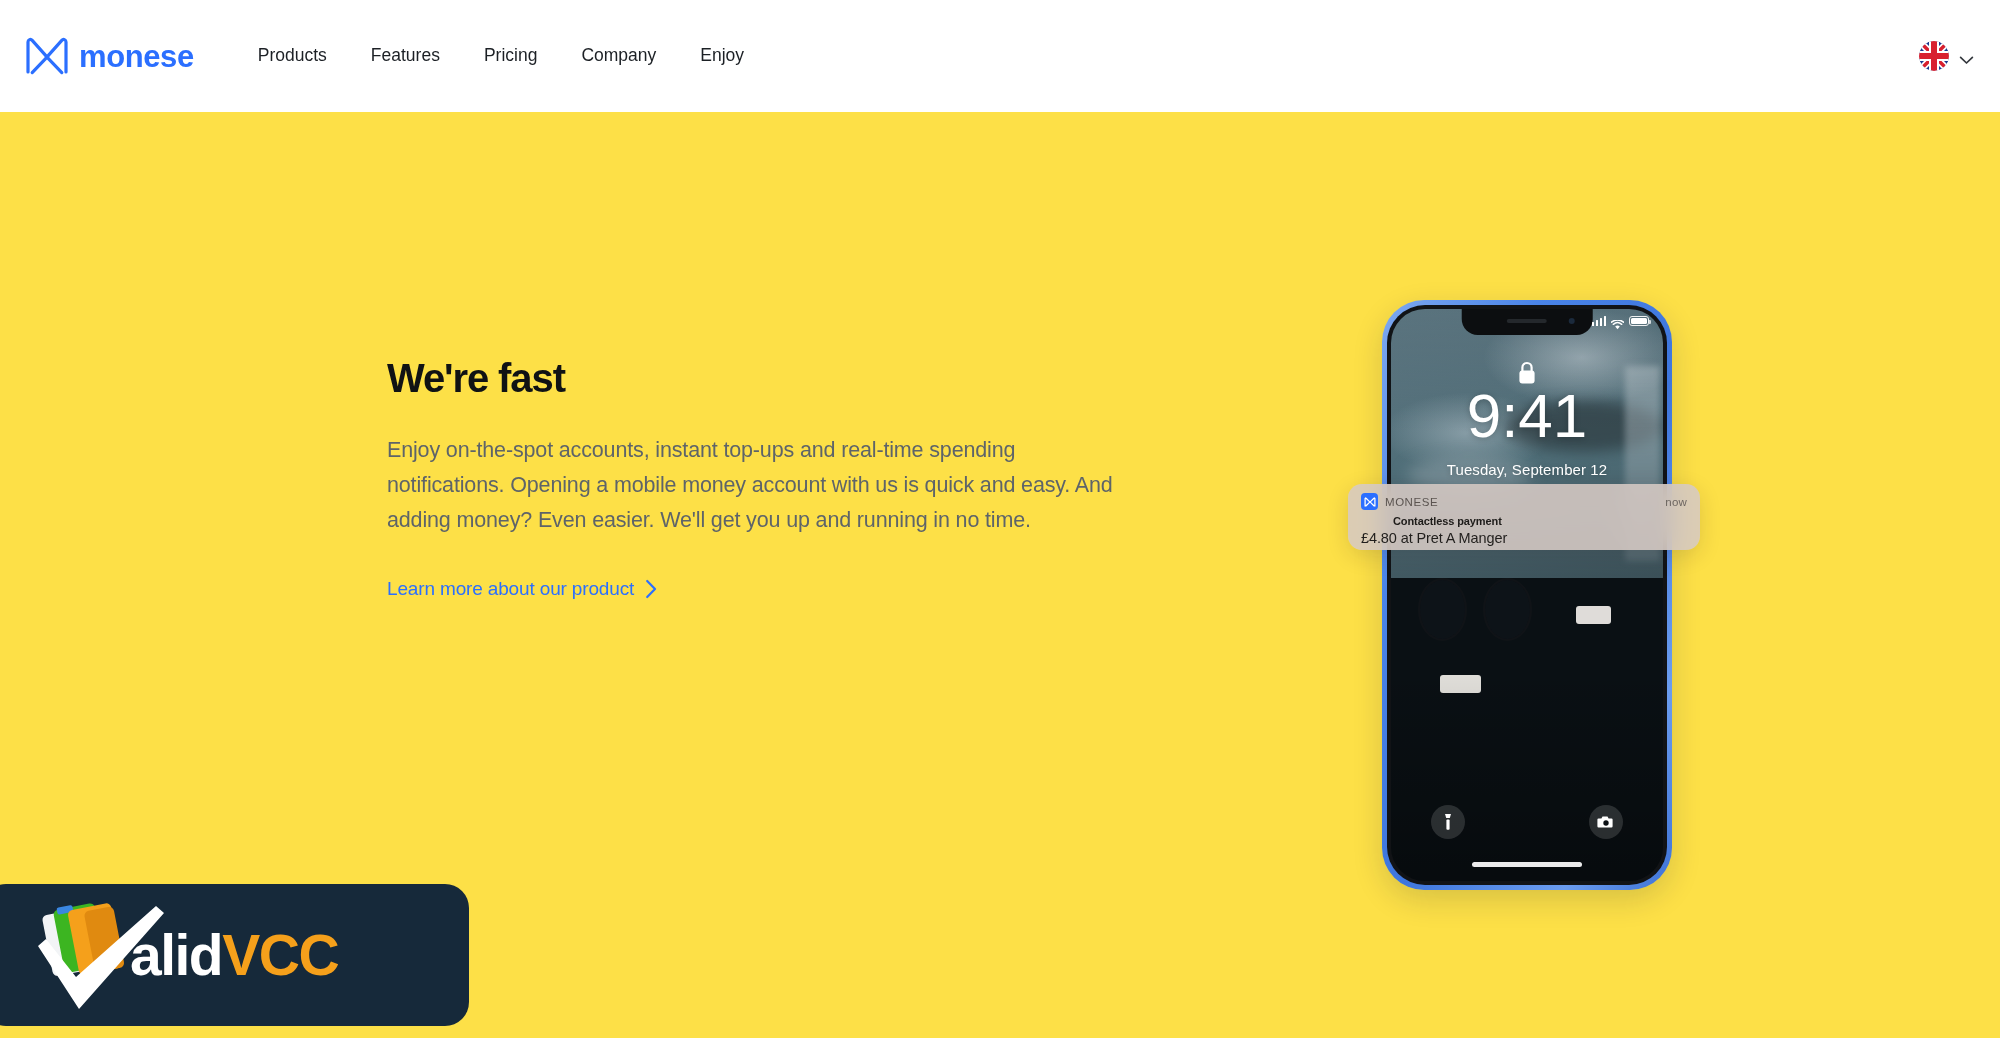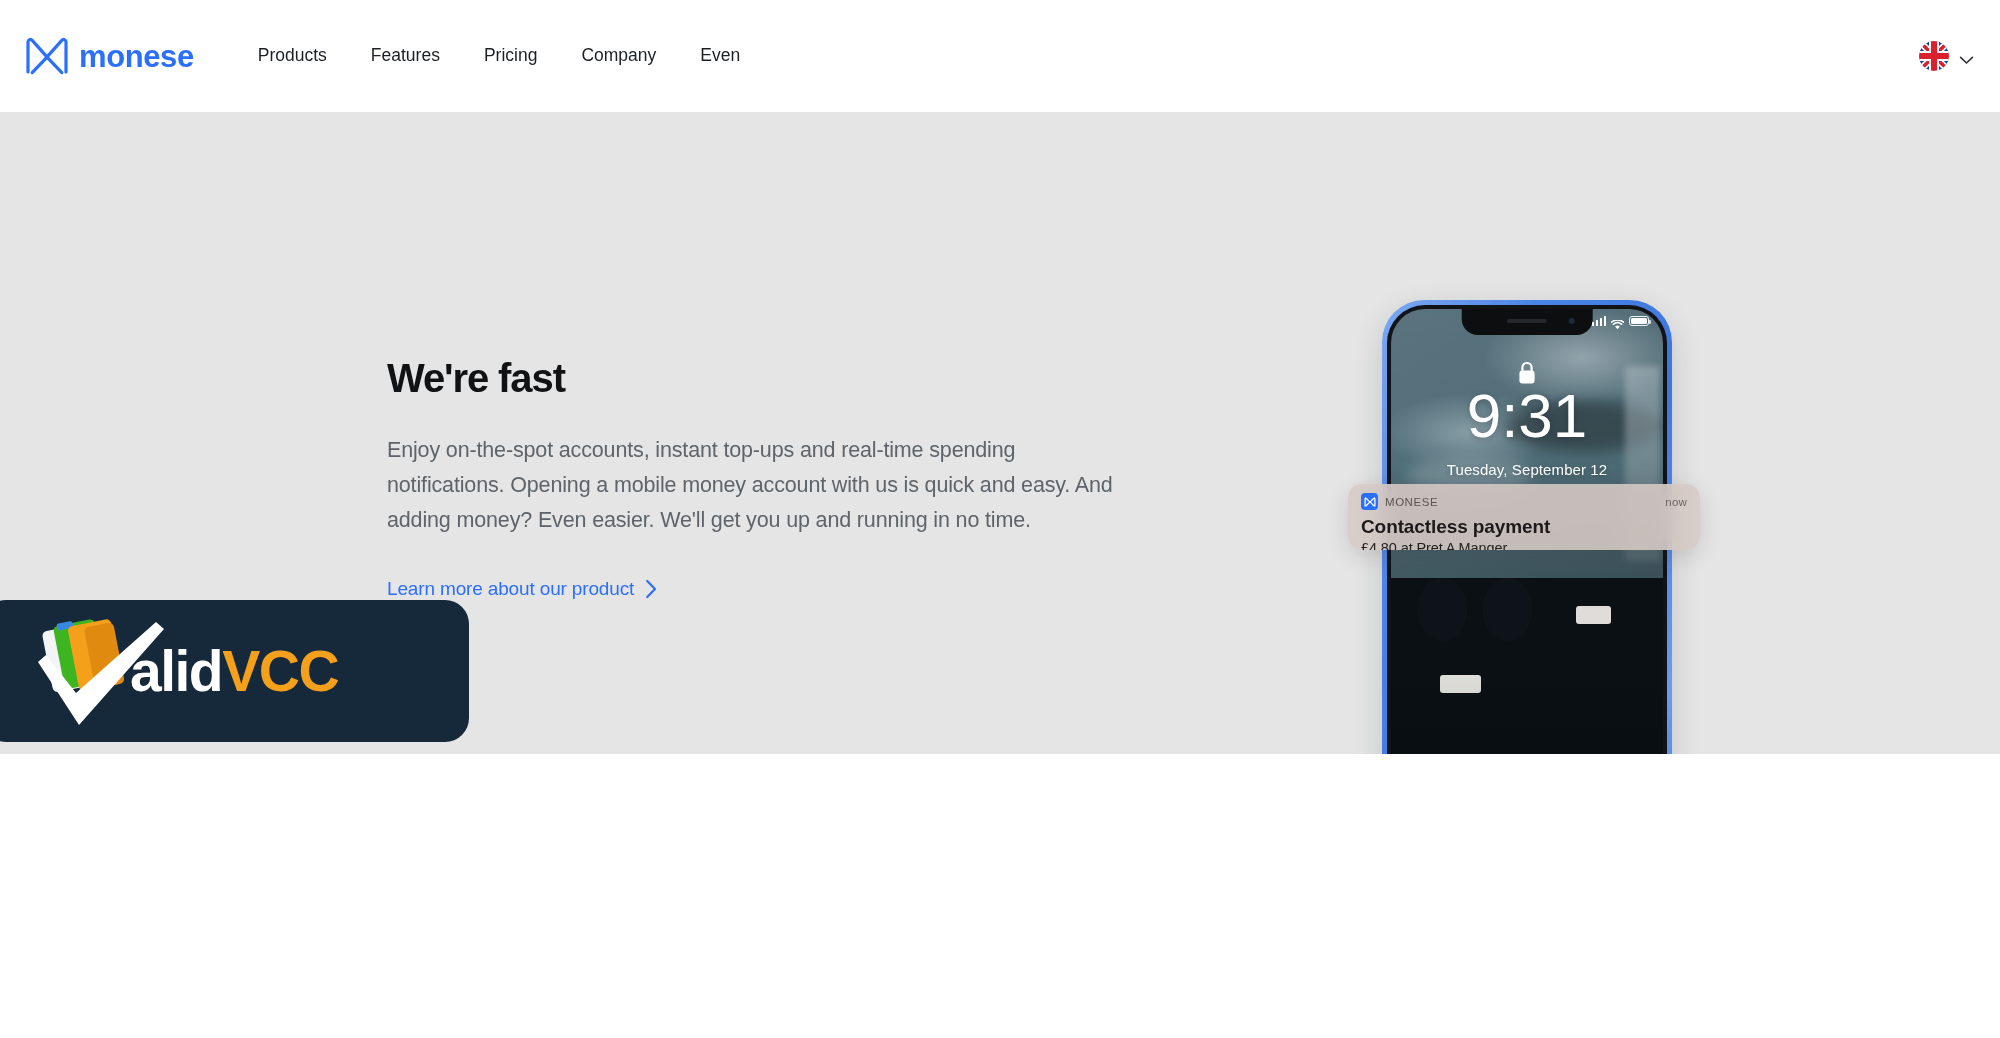--- a/index.html
+++ b/index.html
@@ -10,22 +10,22 @@
     height: 1038px;
     overflow: hidden;
     background: #ffffff;
     font-family: "Liberation Sans", sans-serif;
     -webkit-font-smoothing: antialiased;
   }
 
   .page {
     position: relative;
     width: 2000px;
-    height: 754px;
-    background: #e5e5e5;
+    height: 1038px;
+    background: #fde047;
     overflow: hidden;
   }
 
   
   .site-header {
     position: absolute;
     top: 0; left: 0;
     width: 2000px;
     height: 112px;
     display: flex;
@@ -348,25 +348,26 @@
     letter-spacing: 0.55px;
     color: #5b5450;
   }
   .notif-time {
     margin-left: auto;
     font-size: 11.5px;
     color: #6d6661;
     letter-spacing: 0.2px;
   }
   .notif-title {
-    font-size: 19px;
+    font-size: 11px;
     font-weight: 700;
     color: #1d1b19;
     line-height: 1.25;
     letter-spacing: -0.1px;
+    margin-left: 32px;
   }
   .notif-body {
     font-size: 14.5px;
     font-weight: 400;
     color: #211f1d;
     line-height: 1.25;
     letter-spacing: -0.1px;
   }
 
   
@@ -420,21 +421,21 @@
         </svg>
       </span>
       <span class="brand-name">monese</span>
     </a>
 
     <nav class="main-nav">
       <a class="nav-link" href="#">Products</a>
       <a class="nav-link" href="#">Features</a>
       <a class="nav-link" href="#">Pricing</a>
       <a class="nav-link" href="#">Company</a>
-      <a class="nav-link" href="#">Even</a>
+      <a class="nav-link" href="#">Enjoy</a>
     </nav>
 
     <div class="header-right">
       <span class="flag-icon">
         <svg viewBox="0 0 30 30" xmlns="http://www.w3.org/2000/svg" aria-hidden="true">
           <defs>
               <clipPath id="cf">
                 <circle cx="15" cy="15" r="15"></circle>
               </clipPath>
             </defs>
@@ -514,21 +515,21 @@
                 </span>
             </div>
 
             <div class="lock-icon">
               <svg viewBox="0 0 20 24" xmlns="http://www.w3.org/2000/svg" aria-hidden="true">
                 <path d="M5.4 10 V6.6 a4.6 4.6 0 0 1 9.2 0 V10" fill="none" stroke="#fff" stroke-width="2.2"></path>
                 <rect x="2.4" y="9.6" width="15.2" height="12.8" rx="3" fill="#fff"></rect>
               </svg>
             </div>
 
-            <div class="lock-time">9:31</div>
+            <div class="lock-time">9:41</div>
             <div class="lock-date">Tuesday, September 12</div>
 
             <div class="flashlight-btn">
               <span>
                 <svg width="8" height="18" viewBox="0 0 8 18" xmlns="http://www.w3.org/2000/svg" aria-hidden="true">
                   <path d="M1 1 H7 L5.8 5 H2.2 Z" fill="#fff"></path>
                   <rect x="2.4" y="6.4" width="3.2" height="10.4" rx="1" fill="#fff"></rect>
                 </svg>
               </span>
             </div>

